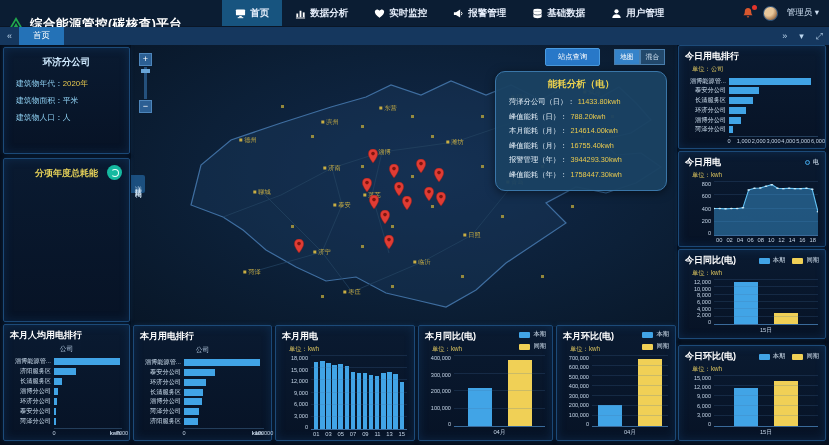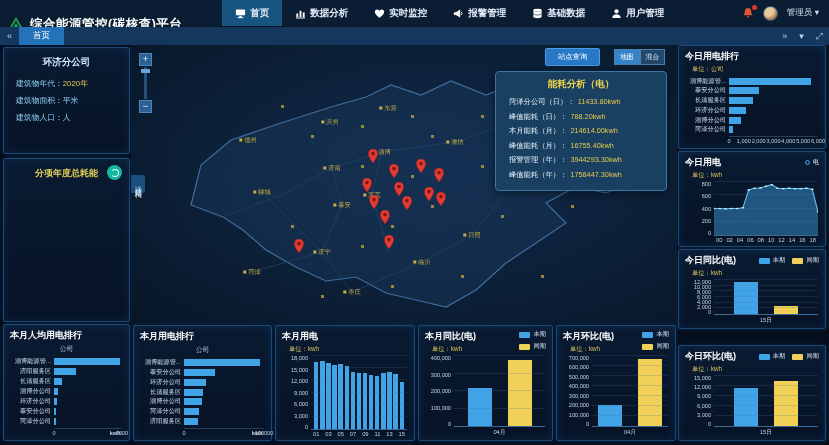--- a/index.html
+++ b/index.html
@@ -123,21 +123,21 @@
   .layer-toggle { position:absolute; left:483px; top:4px; display:flex; z-index:6; }
   .layer-btn { font-size:6.8px; padding:2px 5px; cursor:pointer; border:1px solid #4a7fae;
     background:#22486b; color:#cfe0f0; }
   .layer-btn.active { background:#3583c9; color:#fff; }
   .side-tag { position:absolute; left:0; top:130px; writing-mode:vertical-rl; background:#1b4f7f;
     color:#d5e8f8; font-size:6.8px; padding:5px 2px; letter-spacing:2px; border-radius:0 2px 2px 0;
     cursor:pointer; z-index:6; }
 
   
   .popup { position:absolute; left:364px; top:26px; width:172px; background:rgba(26,66,98,.96);
-    border:1px solid #3a76a8; border-radius:4px; box-shadow:0 2px 10px rgba(0,0,0,.5);
+    border:1px solid #3a76a8; border-radius:10px; box-shadow:0 2px 10px rgba(0,0,0,.5);
     padding:6px 0 8px; z-index:8; }
   .popup-title { text-align:center; color:#ecd24e; font-size:9.5px; font-weight:bold; padding-bottom:4px; }
   .popup-row { display:flex; font-size:7.3px; line-height:14.5px; padding-left:13px; }
   .popup-row .pl { color:#e8f2fb; }
   .popup-row .pv { color:#e8c94f; padding-left:3px; }
 </style>
 </head>
 <body>
 
 <div class="app">
@@ -796,21 +796,21 @@
             <span>08</span>
             <span>10</span>
             <span>12</span>
             <span>14</span>
             <span>16</span>
             <span>18</span>
           </div>
         </div>
     </section>
 
-    <section class="panel" style="left:678px;top:204px;width:148px;height:80px;">
+    <section class="panel" style="left:678px;top:204px;width:148px;height:90px;">
       <div class="panel-head">
         <span class="panel-title">今日同比(电)</span>
         <span class="legend-h">
             <div class="lg-item">
               <div class="lg-sw" style="background: rgb(65, 164, 230);"></div>
               <span>本期</span>
             </div>
             <div class="lg-item">
               <div class="lg-sw" style="background: rgb(240, 208, 86);"></div>
               <span>同期</span>

